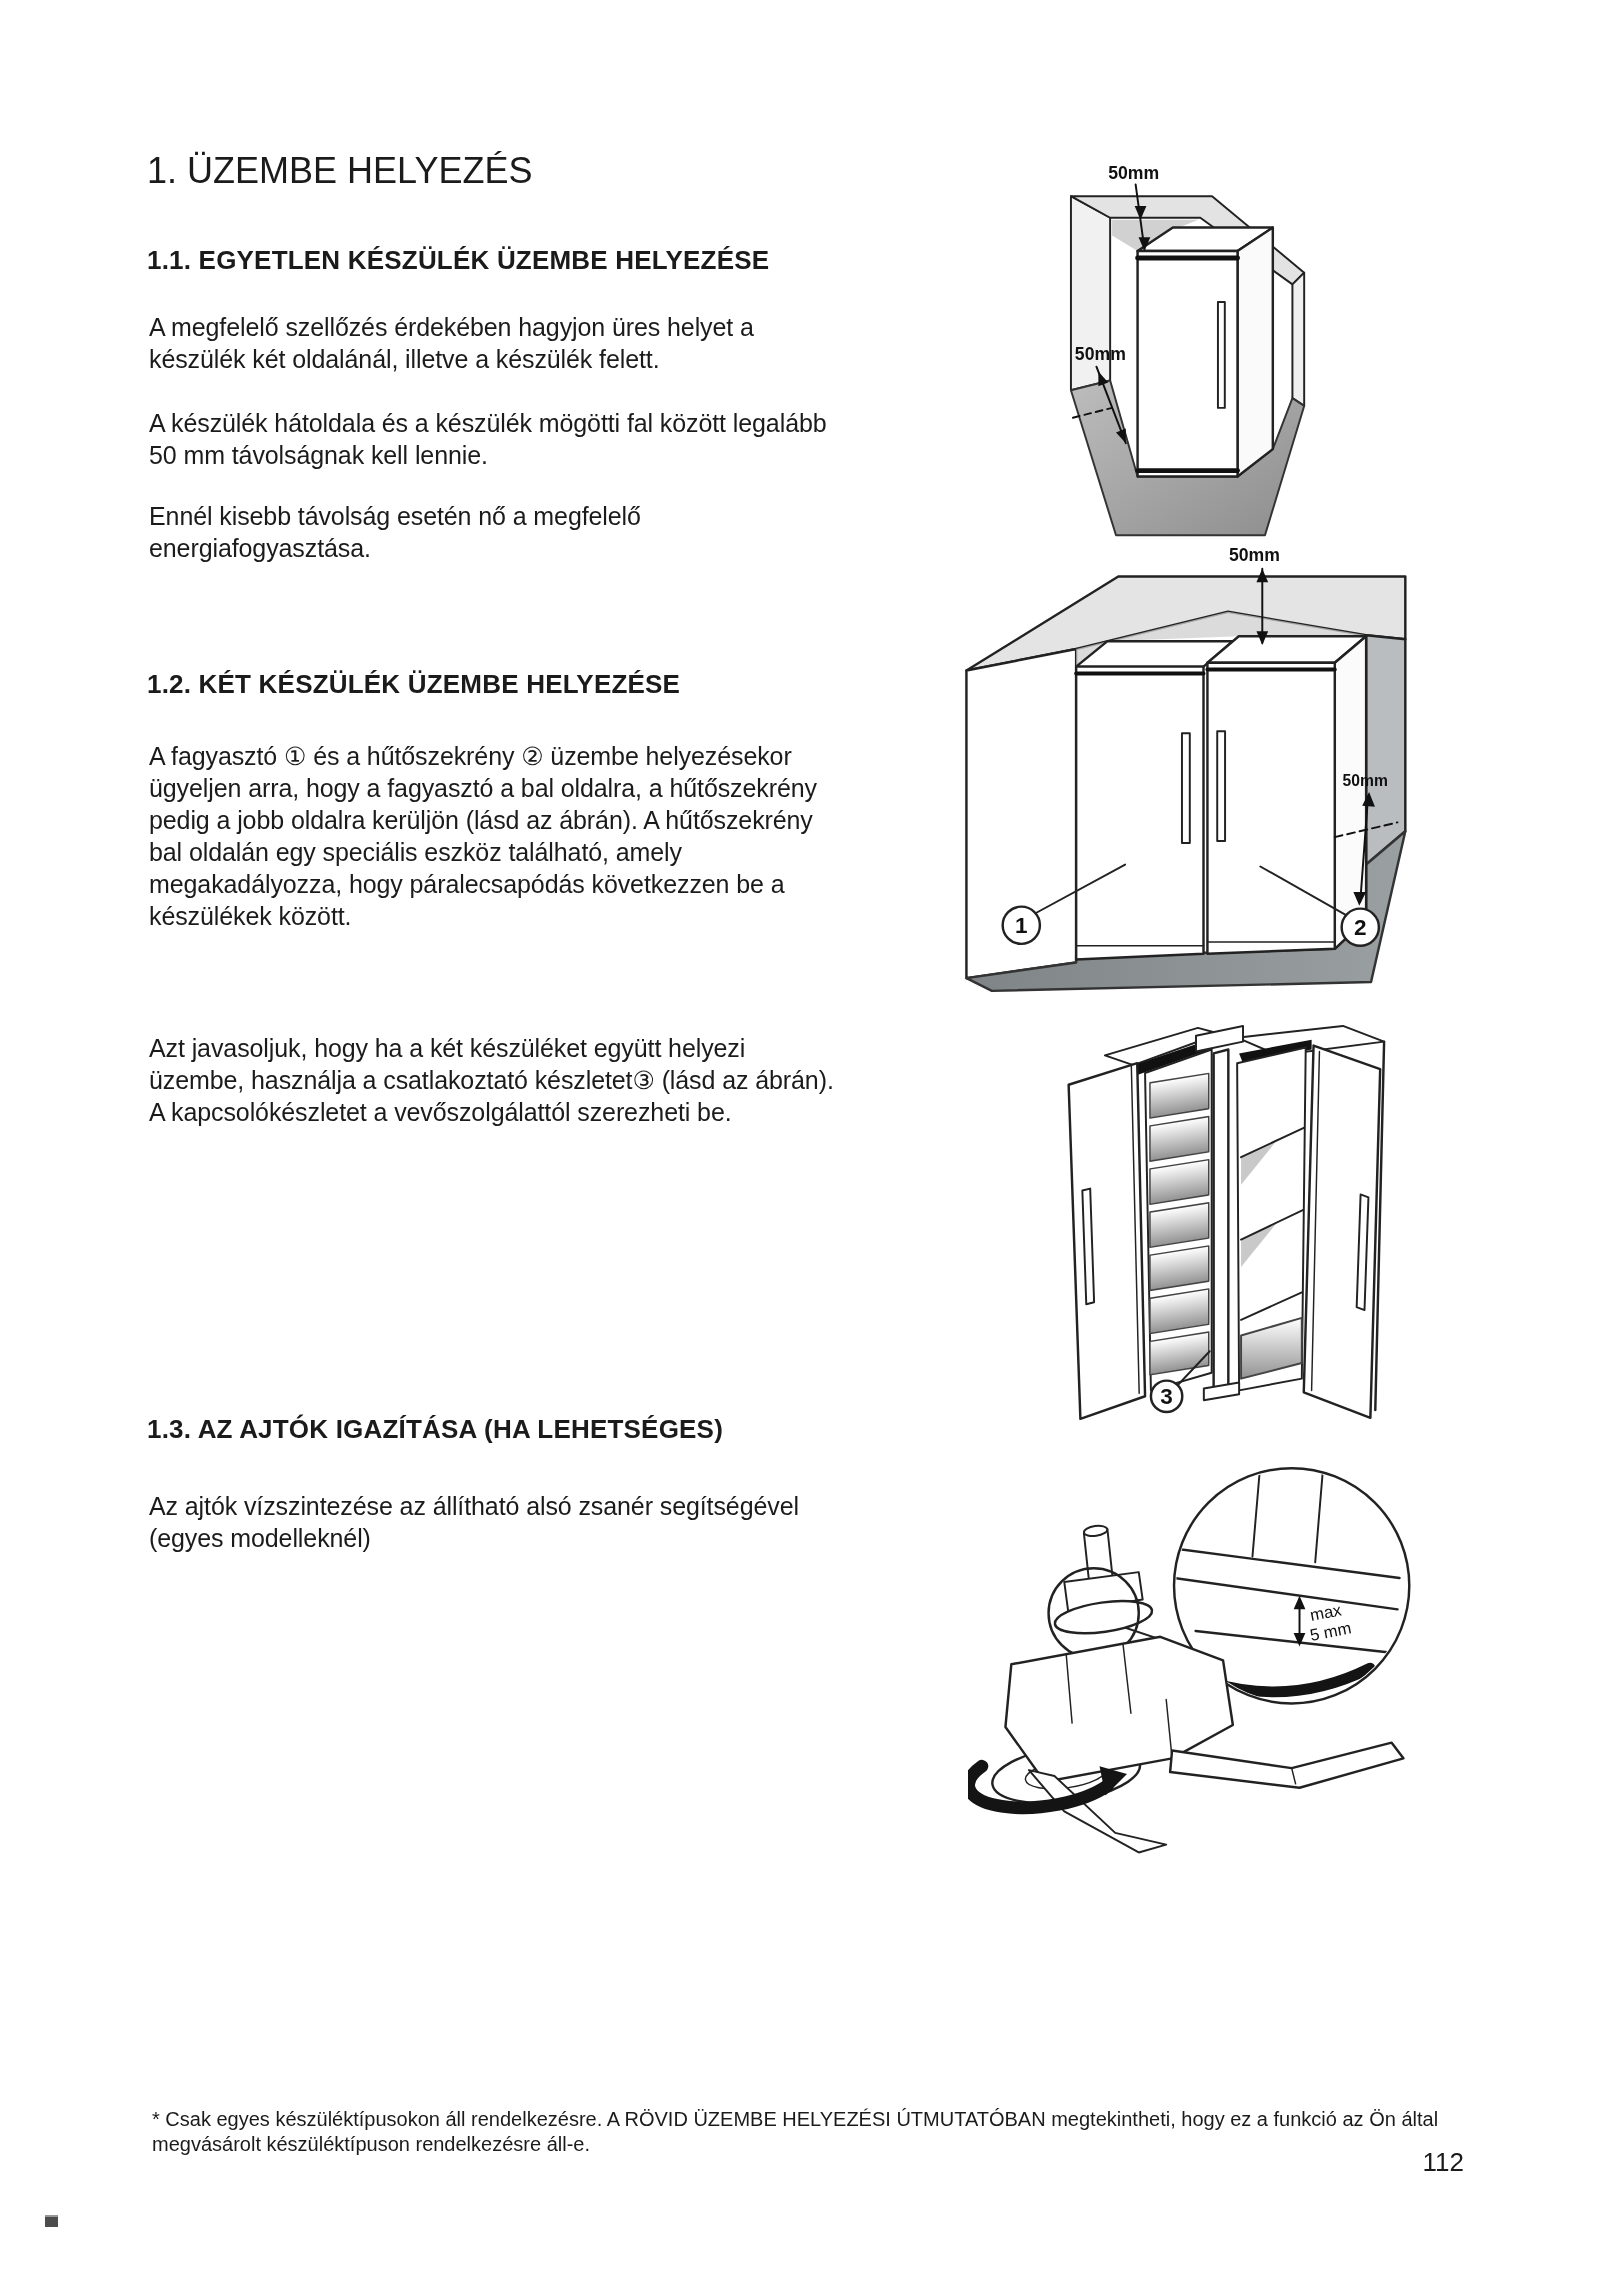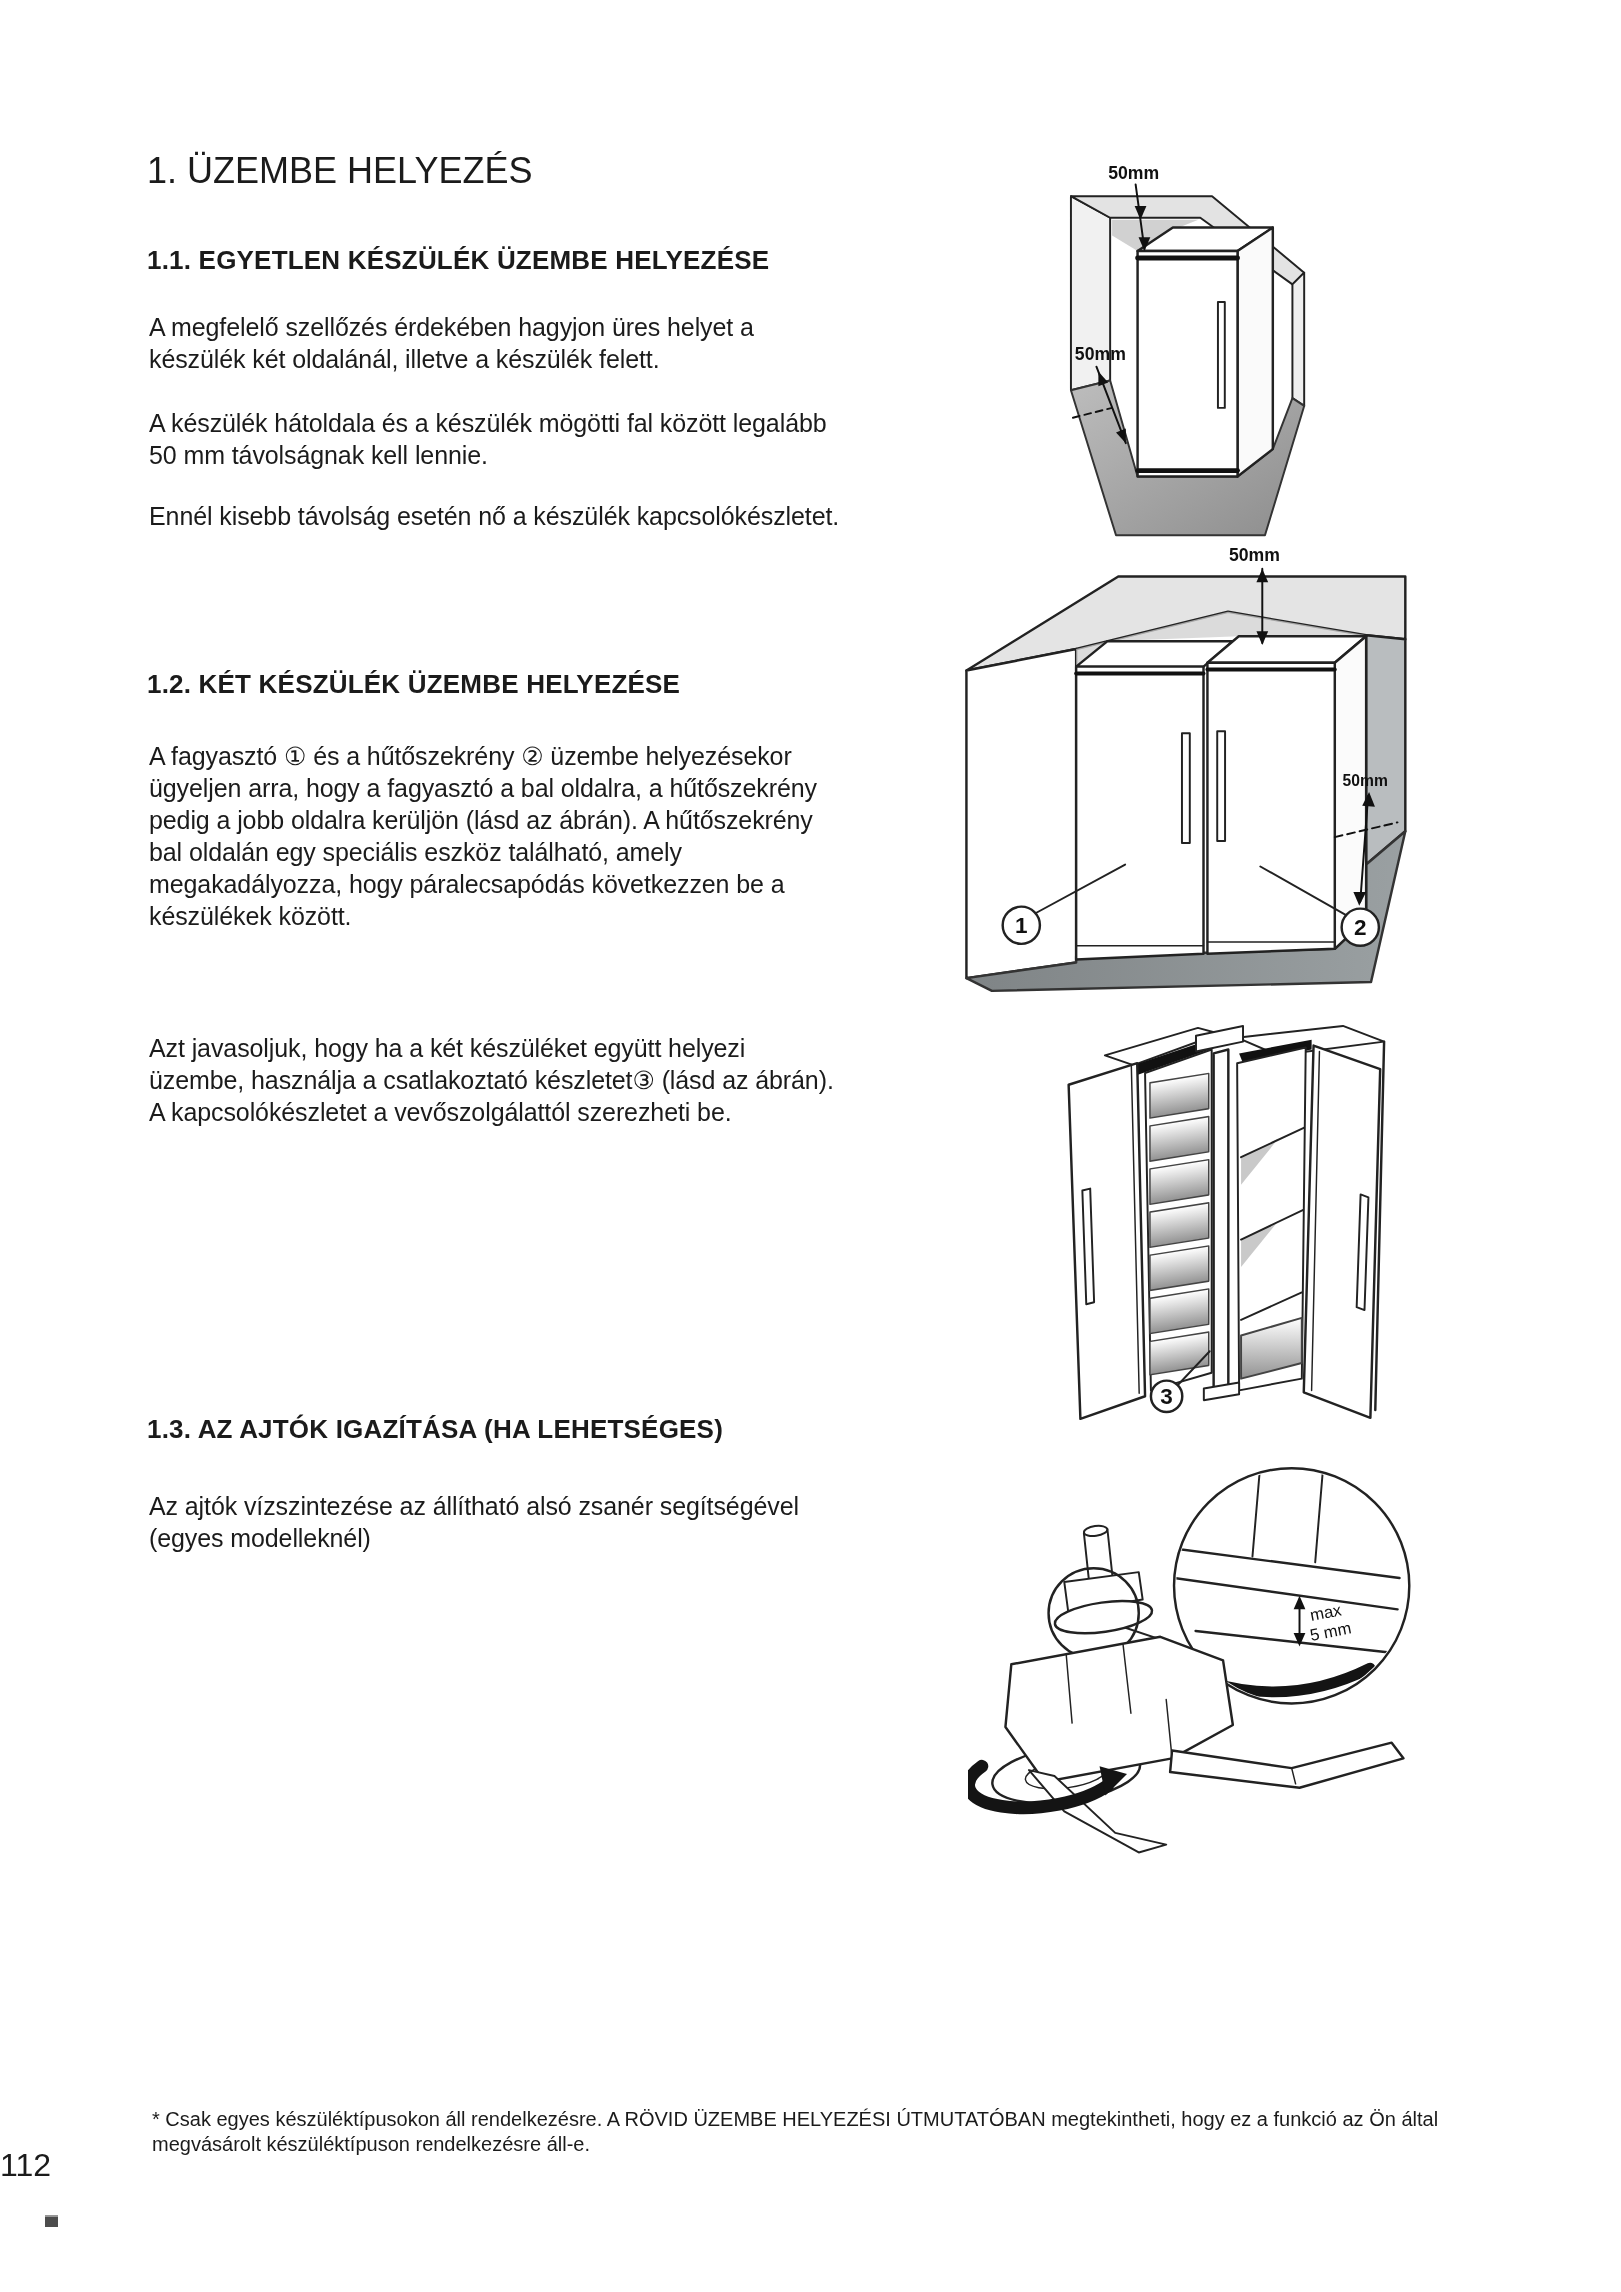--- a/index.html
+++ b/index.html
@@ -2,41 +2,41 @@
 <html><head>
 <meta charset="utf-8">
 <style>
   html,body{margin:0;padding:0;background:#ffffff;}
   body{width:1621px;height:2293px;position:relative;font-family:"Liberation Sans",sans-serif;color:#1b1b1b;}
   .page{position:absolute;left:0;top:0;width:1621px;height:2293px;background:#fff;overflow:hidden;}
   .title{position:absolute;left:147px;top:150px;font-size:36px;font-weight:normal;white-space:nowrap;}
   .h2{position:absolute;left:147px;font-size:26px;font-weight:bold;white-space:nowrap;letter-spacing:0.2px;}
   .par{position:absolute;left:149px;width:691px;margin:0;font-size:25px;line-height:32px;white-space:pre-line;letter-spacing:-0.1px;}
   .footnote{position:absolute;left:152px;top:2107px;width:1362px;font-size:20px;line-height:25px;}
-  .pageno{position:absolute;left:0;top:2147px;width:1464px;text-align:left;font-size:32px;}
+  .pageno{position:absolute;left:0;top:2147px;width:1464px;text-align:right;font-size:26px;}
   .fig{position:absolute;}
   .fig text{font-family:"Liberation Sans",sans-serif;fill:#111;}
   .dimlabel{font-size:18px;font-weight:bold;}
   .dimlabel-s{font-size:16px;font-weight:bold;}
   .callout-digit{font-size:23px;font-weight:bold;}
   .maxlabel{font-size:17px;}
   .artifact{position:absolute;left:45px;top:2215px;width:12.7px;height:9.8px;background:#4c4c4c;border-top:2.9px solid #979797;}
   line,polyline,polygon,rect,circle,ellipse,path{stroke-linejoin:round;stroke-linecap:round;}
 </style>
 </head>
 <body>
 
 <div class="page">
 
   <div class="title">1. ÜZEMBE HELYEZÉS</div>
 
   <div class="h2" style="top:245px">1.1. EGYETLEN KÉSZÜLÉK ÜZEMBE HELYEZÉSE</div>
   <p class="par" style="top:311px">A megfelelő szellőzés érdekében hagyjon üres helyet a készülék két oldalánál, illetve a készülék felett.</p>
   <p class="par" style="top:407px">A készülék hátoldala és a készülék mögötti fal között legalább 50 mm távolságnak kell lennie.</p>
-  <p class="par" style="top:500px">Ennél kisebb távolság esetén nő a készülék kapcsolókészletet.</p>
+  <p class="par" style="top:500px">Ennél kisebb távolság esetén nő a megfelelő energiafogyasztása.</p>
 
   <div class="h2" style="top:669px">1.2. KÉT KÉSZÜLÉK ÜZEMBE HELYEZÉSE</div>
   <p class="par" style="top:1032px">Azt javasoljuk, hogy ha a két készüléket együtt helyezi üzembe, használja a csatlakoztató készletet③ (lásd az ábrán). A kapcsolókészletet a vevőszolgálattól szerezheti be.</p>
   <p class="par" style="top:740px">A fagyasztó ① és a hűtőszekrény ② üzembe helyezésekor ügyeljen arra, hogy a fagyasztó a bal oldalra, a hűtőszekrény pedig a jobb oldalra kerüljön (lásd az ábrán). A hűtőszekrény bal oldalán egy speciális eszköz található, amely megakadályozza, hogy páralecsapódás következzen be a készülékek között.</p>
 
   <div class="h2" style="top:1414px">1.3. AZ AJTÓK IGAZÍTÁSA (HA LEHETSÉGES)</div>
   <p class="par" style="top:1490px">Az ajtók vízszintezése az állítható alsó zsanér segítségével
 (egyes modelleknél)</p>
 
   <svg class="fig" style="left:1063px;top:157px" width="255" height="392" viewBox="0 0 260 400">

